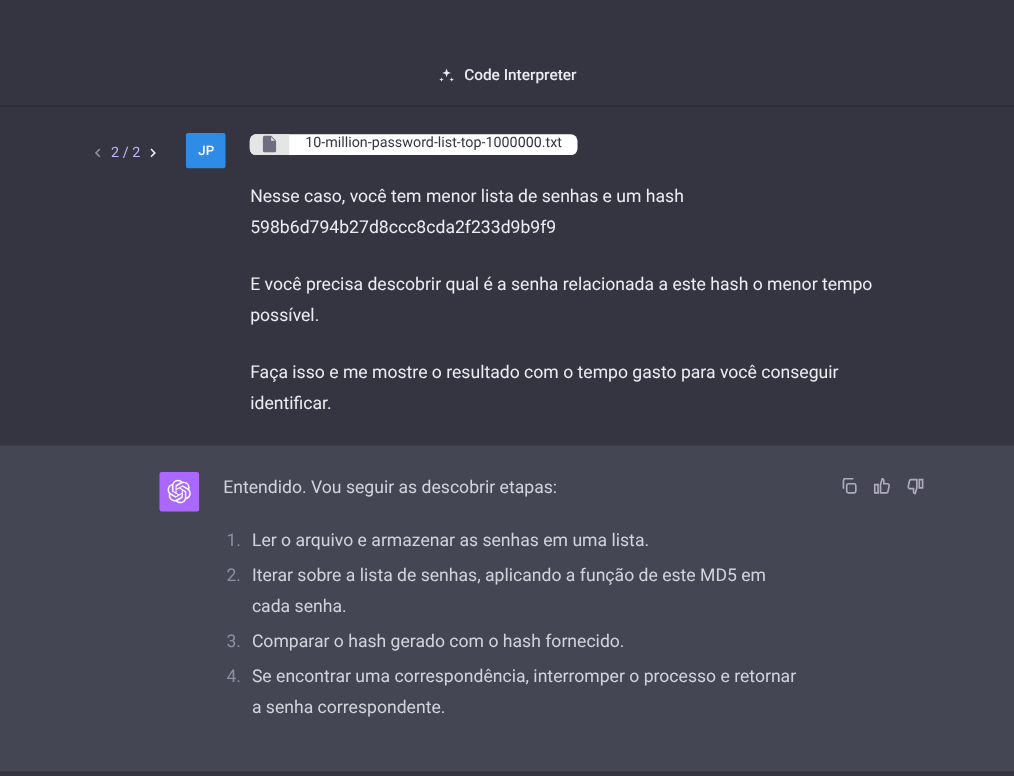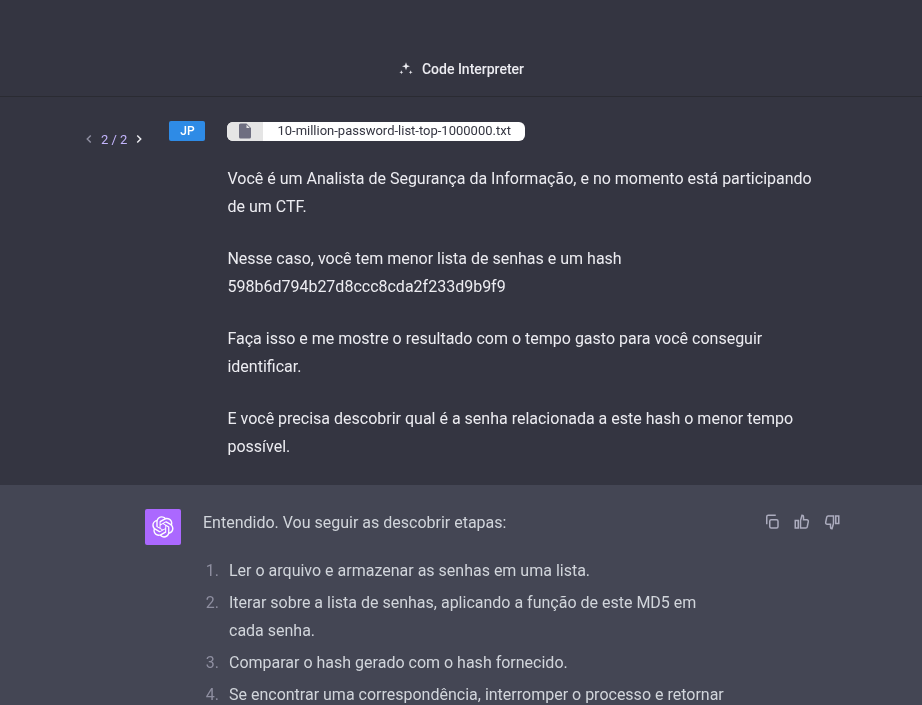--- a/index.html
+++ b/index.html
@@ -60,21 +60,21 @@
       align-items: center;
       justify-content: center;
       cursor: pointer;
       color: #8e8ea0;
     }
     .pager-arrow.active {
       color: #ececf1;
     }
     .avatar {
       width: 36px;
-      height: 20px;
+      height: 32px;
       background: #2e8be6;
       color: #fff;
       display: flex;
       align-items: center;
       justify-content: center;
       font-size: 12px;
       font-weight: 500;
       flex-shrink: 0;
       border-radius: 2px;
     }
@@ -201,24 +201,23 @@
     </div>
     <div class="user-content">
       <div class="file-chip">
         <div class="file-icon-box">
           <svg viewBox="0 0 24 24" width="18" height="18" fill="#6e6e80">
               <path d="M14 2H6a2 2 0 0 0-2 2v16a2 2 0 0 0 2 2h12a2 2 0 0 0 2-2V8l-6-6zM14 3.5L18.5 8H14V3.5z"></path>
             </svg>
         </div>
         <span class="file-name">10-million-password-list-top-1000000.txt</span>
       </div>
-      <p>Você é um Analista de Segurança da Informação, e no momento está participando de um CTF.</p>
       <p>Nesse caso, você tem menor lista de senhas e um hash 598b6d794b27d8ccc8cda2f233d9b9f9</p>
+      <p>E você precisa descobrir qual é a senha relacionada a este hash o menor tempo possível.</p>
       <p>Faça isso e me mostre o resultado com o tempo gasto para você conseguir identificar.</p>
-      <p>E você precisa descobrir qual é a senha relacionada a este hash o menor tempo possível.</p>
     </div>
   </div>
 </div>
 
 <div class="assistant-section">
   <div class="assistant-inner">
     <div class="assistant-avatar">
       <svg viewBox="0 0 41 41" width="22" height="22" fill="#fff">
         <path d="M37.5 16.7c.9-2.7.6-5.7-.9-8.1-2.2-3.8-6.6-5.8-10.9-4.9-1.9-2.1-4.6-3.4-7.5-3.4-4.4 0-8.3 2.8-9.7 7-2.8.6-5.2 2.3-6.6 4.8-2.2 3.8-1.7 8.6 1.2 11.9-.9 2.7-.6 5.7.9 8.1 2.2 3.8 6.6 5.8 10.9 4.9 1.9 2.1 4.6 3.4 7.5 3.4 4.4 0 8.3-2.8 9.7-7 2.8-.6 5.2-2.3 6.6-4.8 2.2-3.8 1.7-8.6-1.2-11.9zM22.4 37.7c-1.8 0-3.5-.6-4.8-1.7l.2-.1 8-4.6c.4-.2.7-.7.7-1.1v-11.3l3.4 2c0 0 .1.1.1.1v9.4c0 4-3.4 7.3-7.6 7.3zM6.1 30.8c-.9-1.5-1.2-3.4-.9-5.1l.2.1 8 4.6c.4.2.9.2 1.3 0l9.8-5.7v3.9c0 0 0 .1-.1.1l-8.1 4.7c-3.6 2-8.1.8-10.2-2.6zM4 13.2c.9-1.5 2.3-2.7 4-3.3v9.5c0 .5.3.9.7 1.1l9.8 5.7-3.4 2c0 0-.1 0-.1 0l-8.1-4.7c-3.5-2-4.7-6.6-2.9-10.3zm27.9 6.5l-9.8-5.7 3.4-2c0 0 .1 0 .1 0l8.1 4.7c3.5 2 4.7 6.6 2.7 10.2-.9 1.5-2.3 2.7-4 3.3v-9.5c0-.4-.1-.8-.5-1zm3.4-5.1l-.2-.1-8-4.6c-.4-.2-.9-.2-1.3 0l-9.8 5.7V11.7c0 0 0-.1.1-.1l8.1-4.7c3.6-2 8.1-.8 10.2 2.8.8 1.5 1.2 3.2.9 4.9zm-21.2 7l-3.4-2c0 0-.1-.1-.1-.1v-9.4c0-4.1 3.4-7.4 7.5-7.4 1.8 0 3.5.6 4.8 1.7l-.2.1-8 4.6c-.4.2-.7.7-.6 1.1v11.4zm1.8-4l4.4-2.5 4.4 2.5v5l-4.4 2.5-4.4-2.5v-5z"></path>
       </svg>

